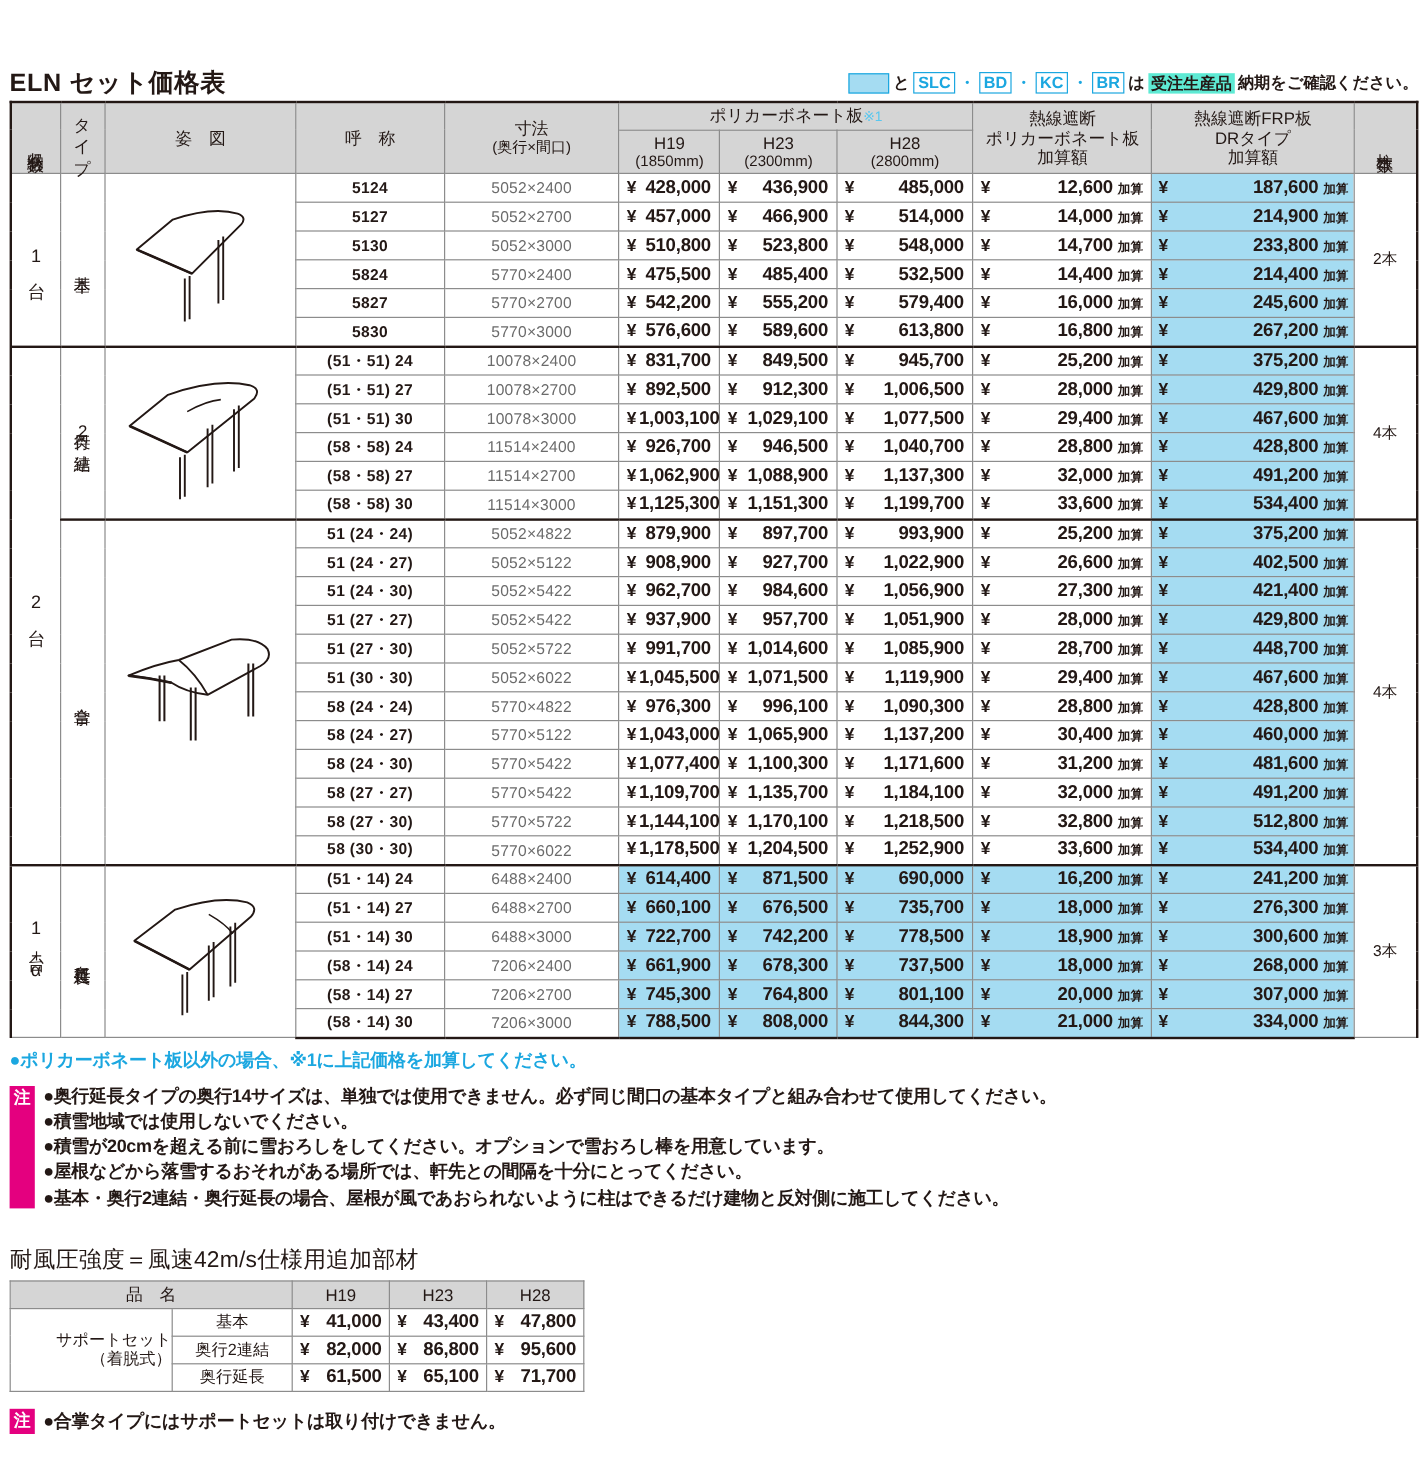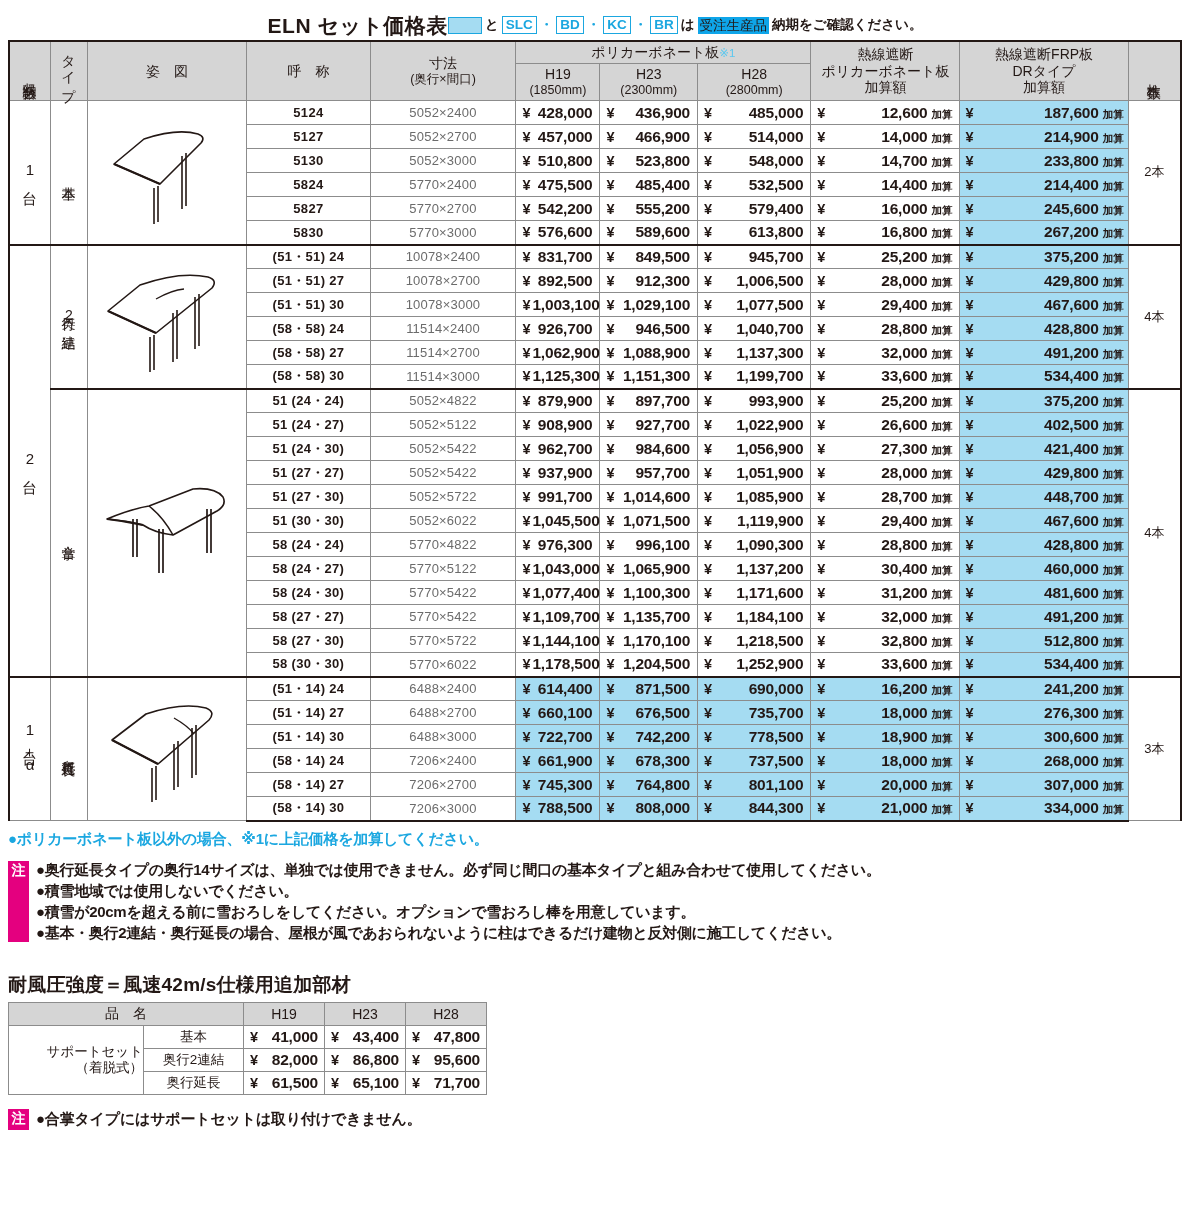--- a/index.html
+++ b/index.html
@@ -8,23 +8,24 @@
     width: 1190px; height: 1220px;
     background: #ffffff;
     font-family: "Liberation Sans", "DejaVu Sans", sans-serif;
     color: #231815;
     overflow: hidden;
   }
   .page { position: relative; width: 1190px; height: 1220px; padding: 0; }
 
   
   .titlebar {
-    display: flex; align-items: flex-end; justify-content: center;
+    display: flex; align-items: flex-end; justify-content: space-between;
     padding: 6px 8px 4px 8px;
     height: 40px;
+    margin-top: 44px;
   }
   .main-title {
     font-size: 21px; font-weight: 700; letter-spacing: .5px;
     color: #231815; line-height: 1;
   }
   .legend {
     display: flex; align-items: center; gap: 3px;
     font-size: 13.5px; color: #231815; font-weight: 700;
     padding-bottom: 2px;
   }
@@ -32,22 +33,22 @@
     display: inline-block; width: 34px; height: 17px;
     background: #a5dcf2; border: 1.3px solid #1ba7e0;
   }
   .legend .code {
     display: inline-block; padding: 0 3px;
     border: 1.3px solid #1ba7e0; color: #1ba7e0;
     font-size: 13.5px; font-weight: 700; line-height: 16px;
   }
   .legend .tag {
     display: inline-block; padding: 0 2px;
-    background: #0ea5e9; color: #231815;
-    font-size: 13.5px; font-weight: 400; line-height: 17px;
+    background: #5eead4; color: #231815;
+    font-size: 13.5px; font-weight: 700; line-height: 17px;
   }
   .legend .dot { color: #1ba7e0; font-weight: 700; }
   .legend .ja { color: #231815; font-weight: 700; }
 
   
   table.pricetbl {
     border-collapse: collapse;
     margin: 0 8px;
     width: 1174px;
     table-layout: fixed;
@@ -132,21 +133,21 @@
   }
   .note-items { display: flex; flex-direction: column; gap: 4px; }
   .note-items div {
     font-size: 15px; font-weight: 700; color: #231815; letter-spacing: -.3px;
     line-height: 1.15;
   }
 
   
   .sub-title {
     margin: 30px 0 4px 8px;
-    font-size: 19px; font-weight: 700; color: #231815; letter-spacing: .2px;
+    font-size: 19px; font-weight: 400; color: #231815; letter-spacing: .2px;
   }
   table.wind {
     border-collapse: collapse; margin-left: 8px; table-layout: fixed;
     width: 478px;
   }
   table.wind th, table.wind td {
     border: 1px solid #8c8c8c; text-align: center; vertical-align: middle;
     font-size: 14px; padding: 2px 0; background: #fff;
   }
   table.wind thead th { background: #d5d5d5; font-weight: 400; height: 18px; }
@@ -1395,20 +1396,21 @@
   </table>
 
   <div class="note-line">●ポリカーボネート板以外の場合、※1に上記価格を加算してください。</div>
 
   <div class="notebox">
     <div class="note-tag">注</div>
     <div class="note-items" id="note-items">
         <div>●奥行延長タイプの奥行14サイズは、単独では使用できません。必ず同じ間口の基本タイプと組み合わせて使用してください。</div>
         <div>●積雪地域では使用しないでください。</div>
         <div>●積雪が20cmを超える前に雪おろしをしてください。オプションで雪おろし棒を用意しています。</div>
+        <div>●屋根などから落雪するおそれがある場所では、軒先との間隔を十分にとってください。</div>
         <div>●基本・奥行2連結・奥行延長の場合、屋根が風であおられないように柱はできるだけ建物と反対側に施工してください。</div>
       </div>
   </div>
 
   <div class="sub-title">耐風圧強度＝風速42m/s仕様用追加部材</div>
 
   <table class="wind">
     <colgroup>
       <col style="width:135px">
         <col style="width:100px">

